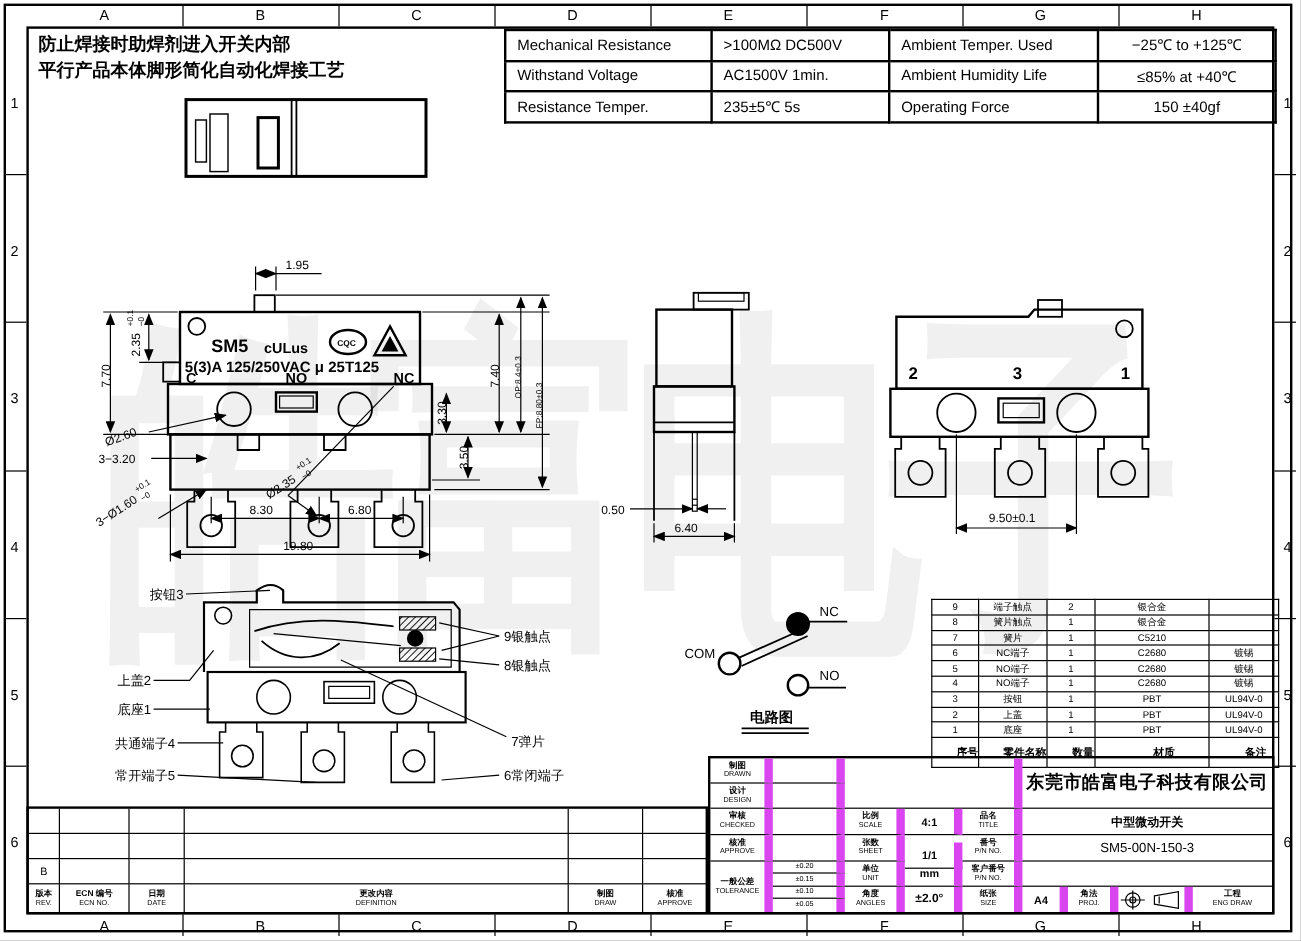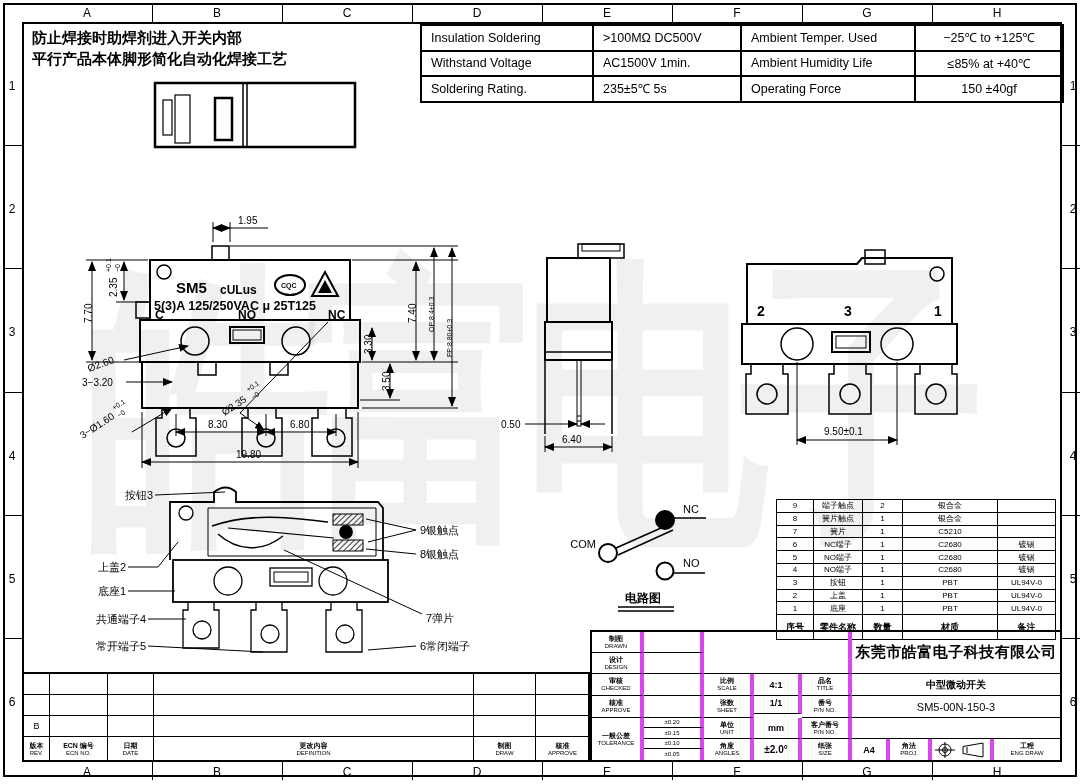--- a/index.html
+++ b/index.html
@@ -11,23 +11,23 @@
   .tick{position:absolute;background:#000;}
   .watermark{position:absolute;left:86px;top:256px;font-size:300px;line-height:1;font-weight:bold;
              letter-spacing:-34px;color:rgba(0,0,0,0.06);white-space:nowrap;
              transform:scaleX(0.82);transform-origin:left top;z-index:0;}
   .notes{position:absolute;left:32px;top:27px;font-size:15px;font-weight:bold;line-height:21px;z-index:2;}
   table.spec{position:absolute;left:420px;top:24px;border-collapse:collapse;z-index:2;table-layout:fixed;}
   table.spec td{border:2px solid #000;height:23.6px;font-size:12.5px;padding:0 9px;white-space:nowrap;overflow:hidden;}
   table.spec td.v2{text-align:center;padding:0 2px;}
   table.bom{position:absolute;left:776px;top:499px;border-collapse:collapse;z-index:2;table-layout:fixed;}
   table.bom td{border:1px solid #000;font-size:8px;text-align:center;padding:0;height:11.8px;white-space:nowrap;overflow:hidden;}
-  table.bom tr.hd td{height:24px;font-size:9px;font-weight:bold;}
+  table.bom tr.hd td{height:24px;font-size:9px;font-weight:bold;padding-left:20px;}
   .tb{position:absolute;left:590px;top:630px;width:472px;height:132px;border:2px solid #000;box-sizing:border-box;z-index:2;}
-  .tb .cell{position:absolute;border-right:4px solid #d946ef;border-bottom:1px solid #000;box-sizing:border-box;
+  .tb .cell{position:absolute;border-right:7px solid #d946ef;border-bottom:1px solid #000;box-sizing:border-box;
             display:flex;flex-direction:column;align-items:center;justify-content:center;overflow:hidden;}
   .cn{font-size:7px;line-height:8px;font-weight:bold;}
   .en{font-size:6px;line-height:7px;}
   .val{font-size:10px;font-weight:bold;}
   .rev{position:absolute;left:22px;top:672px;width:568px;height:90px;border:2px solid #000;box-sizing:border-box;z-index:2;}
   .rev .cell{position:absolute;border-right:1px solid #000;border-bottom:1px solid #000;box-sizing:border-box;
              display:flex;flex-direction:column;align-items:center;justify-content:center;overflow:hidden;}
   svg{position:absolute;z-index:1;overflow:visible;}
   svg text{font-family:"Liberation Sans",sans-serif;fill:#000;}
   .dim{font-size:10px;}
@@ -107,33 +107,33 @@
 
   <table class="spec">
     <colgroup>
         <col style="width:172px">
         <col style="width:148px">
         <col style="width:174px">
         <col style="width:148px">
       </colgroup>
     <tbody>
     <tr>
-      <td>Insulation Soldering</td>
+      <td>Mechanical Resistance</td>
       <td>&gt;100MΩ DC500V</td>
       <td>Ambient Temper. Used</td>
       <td class="v2">−25℃ to +125℃</td>
         </tr>
     <tr>
       <td>Withstand Voltage</td>
       <td>AC1500V  1min.</td>
       <td>Ambient Humidity Life</td>
       <td class="v2">≤85% at +40℃</td>
         </tr>
     <tr>
-      <td>Soldering Rating.</td>
+      <td>Resistance Temper.</td>
       <td>235±5℃ 5s</td>
       <td>Operating Force</td>
       <td class="v2">150 ±40gf</td>
         </tr>
     </tbody>
   </table>
 
   <svg style="left:150px;top:78px" width="212" height="76" viewBox="0 0 212 76">
     <g fill="none" stroke="#000">
       <rect x="5" y="5" width="200" height="64" stroke-width="2.5"></rect>
@@ -518,21 +518,21 @@
         <div class="val" style="font-size:9px">4:1</div>
       </div>
     <div class="cell" style="left:210px;top:42px;width:50px;height:22px">
         <div class="cn">品名</div>
         <div class="en">TITLE</div>
       </div>
     <div class="cell" style="left:112px;top:64px;width:50px;height:22px">
         <div class="cn">张数</div>
         <div class="en">SHEET</div>
       </div>
-    <div class="cell" style="left:162px;top:60px;width:48px;height:22px">
+    <div class="cell" style="left:162px;top:70px;width:48px;height:22px">
         <div class="val" style="font-size:9px">1/1</div>
       </div>
     <div class="cell" style="left:210px;top:64px;width:50px;height:22px">
         <div class="cn">番号</div>
         <div class="en">P/N NO.</div>
       </div>
     <div class="cell" style="left:112px;top:86px;width:50px;height:21px">
         <div class="cn">单位</div>
         <div class="en">UNIT</div>
       </div>

